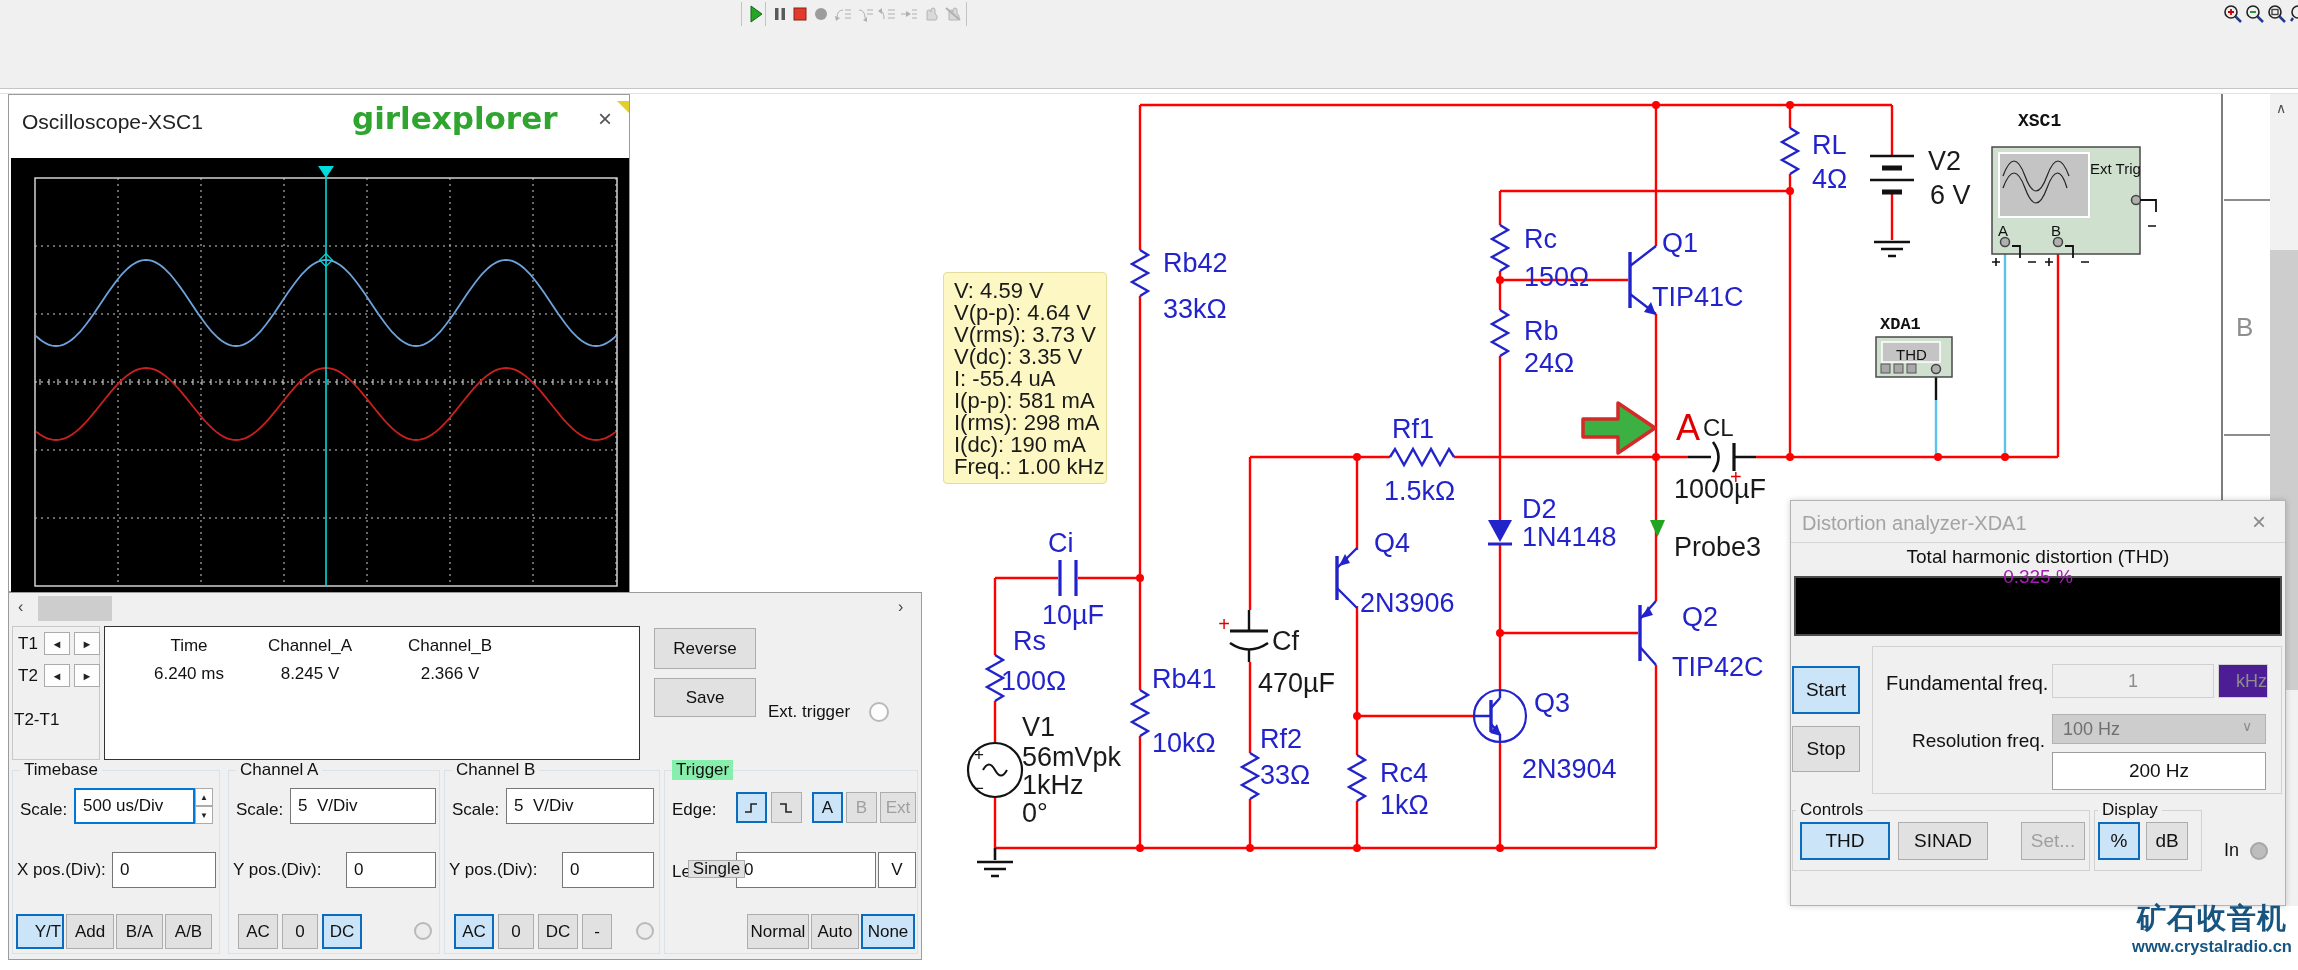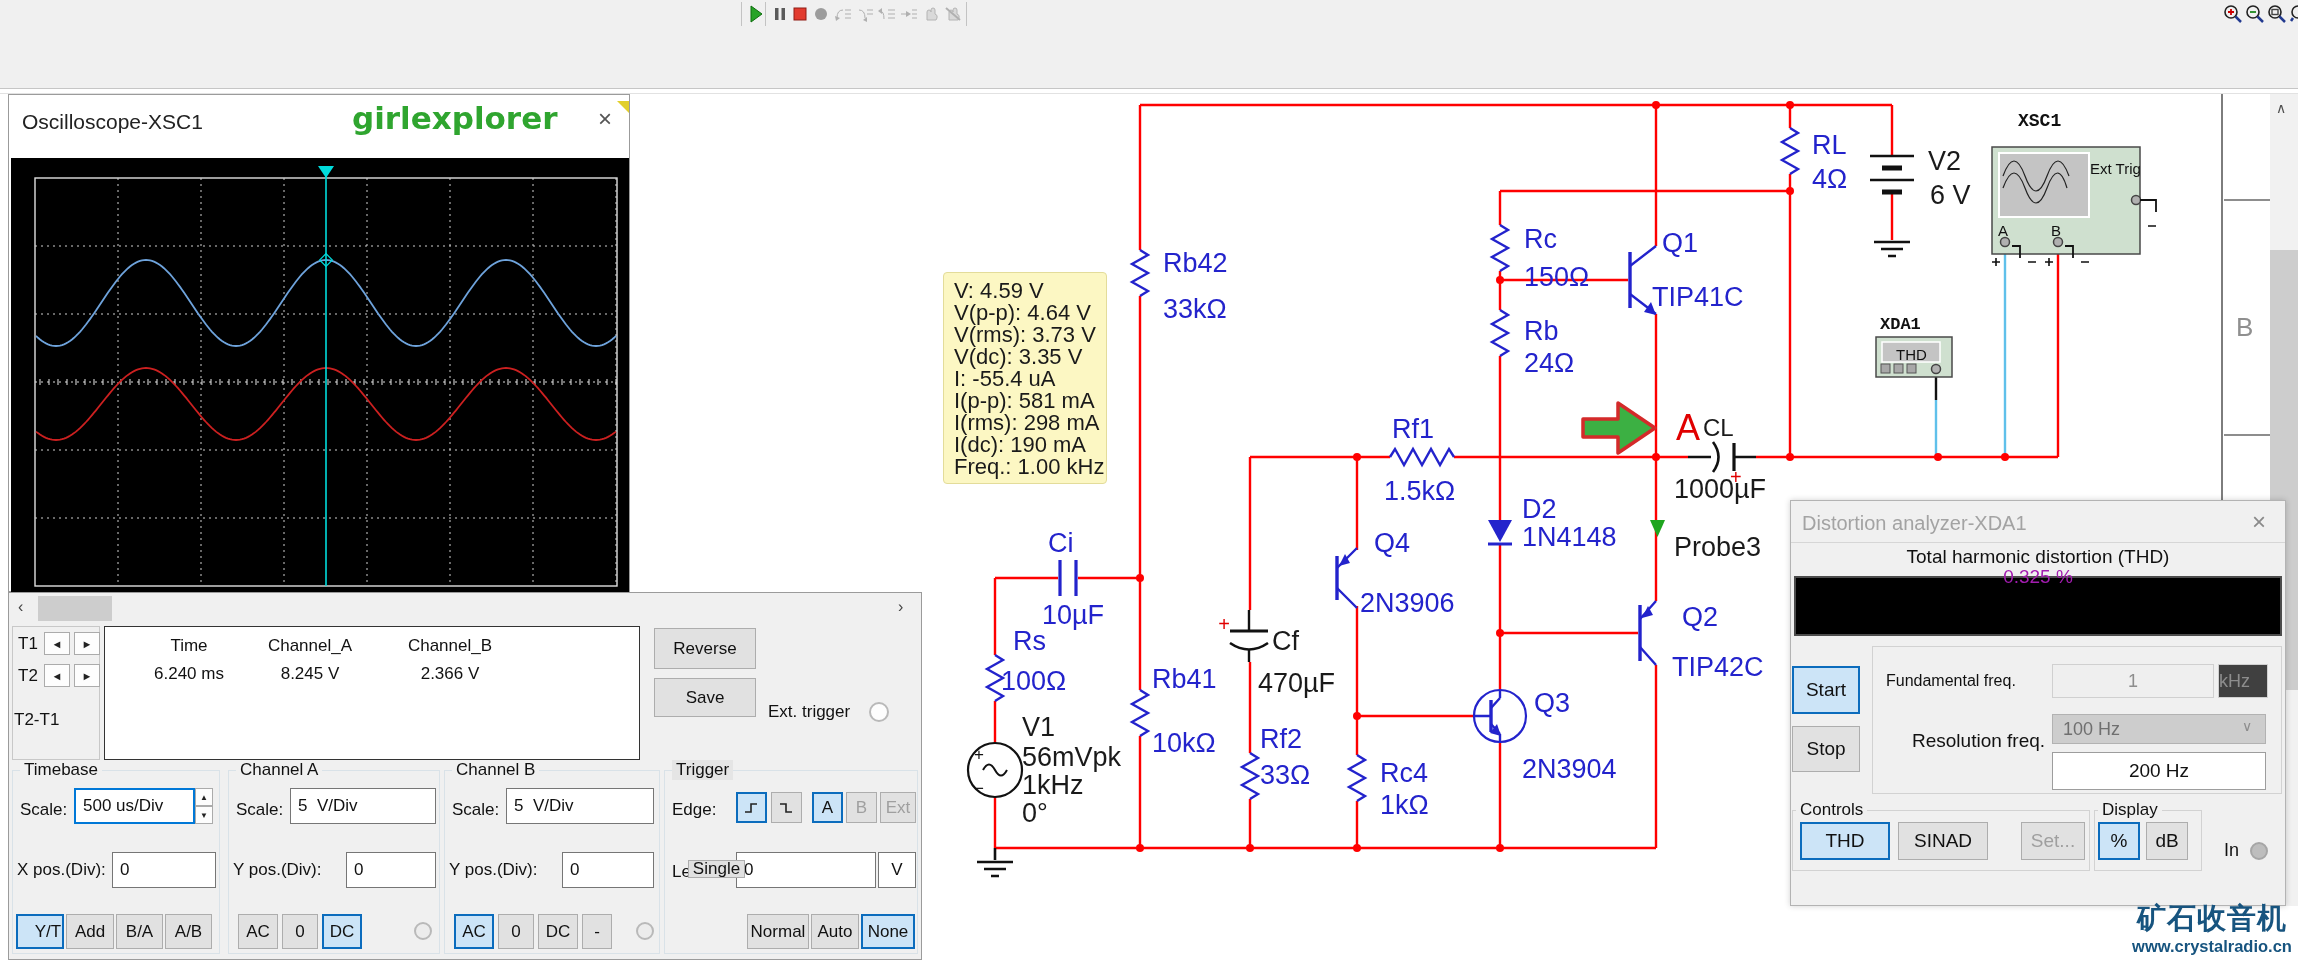--- a/index.html
+++ b/index.html
@@ -221,21 +221,21 @@
   <div class="abs f" style="left:506px;top:788px;width:148px;height:36px;white-space:pre;">5  V/Div</div>
   <div class="abs lbl" style="left:449px;top:860px;">Y pos.(Div):</div>
   <div class="abs f" style="left:562px;top:852px;width:92px;height:36px;">0</div>
   <div class="abs b sel" style="left:454px;top:914px;width:40px;height:35px;">AC</div>
   <div class="abs b" style="left:498px;top:914px;width:36px;height:35px;">0</div>
   <div class="abs b" style="left:538px;top:914px;width:40px;height:35px;">DC</div>
   <div class="abs b" style="left:582px;top:914px;width:30px;height:35px;">-</div>
   <div class="abs led" style="left:636px;top:922px;width:18px;height:18px;"></div>
 
   <div class="abs grp" style="left:664px;top:770px;width:254px;height:184px;"></div>
-  <div class="abs lbl" style="left:672px;top:760px;background:#e5e5e5;padding:0 4px;">Trigger</div>
+  <div class="abs lbl" style="left:672px;top:760px;background:#86efac;padding:0 4px;">Trigger</div>
   <div class="abs lbl" style="left:672px;top:800px;">Edge:</div>
   <div class="abs b sel" style="left:736px;top:792px;width:31px;height:31px;">
     <svg width="15" height="14" fill="none" stroke="#222" stroke-width="1.6">
         <polyline points="1,11 7,11 7,3 13,3"></polyline>
       </svg>
     </div>
   <div class="abs b" style="left:771px;top:792px;width:31px;height:31px;">
     <svg width="15" height="14" fill="none" stroke="#222" stroke-width="1.6">
         <polyline points="1,3 7,3 7,11 13,11"></polyline>
       </svg>
@@ -476,23 +476,23 @@
   <div id="ana" class="abs"></div>
   <div class="abs" style="left:1802px;top:512px;font-size:20px;color:#a3a3a3;">Distortion analyzer-XDA1</div>
   <div class="abs" style="left:2252px;top:508px;font-size:24px;color:#8a8a8a;">×</div>
   <div class="abs" style="left:1791px;top:542px;width:494px;height:1px;background:#d6d6d6;"></div>
   <div class="abs" style="left:1791px;top:546px;width:494px;height:28px;text-align:center;font-size:19px;color:#111;">Total harmonic distortion (THD)</div>
   <div class="abs" style="left:1794px;top:576px;width:488px;height:60px;background:#000;border:2px solid #4c4c4c;box-sizing:border-box;"></div>
   <div class="abs" style="left:1794px;top:566px;width:488px;text-align:center;font-size:19px;color:#a21caf;">0.325 %</div>
   <div class="abs ana-btn sel" style="left:1792px;top:666px;width:68px;height:48px;">Start</div>
   <div class="abs ana-btn" style="left:1792px;top:726px;width:68px;height:46px;">Stop</div>
   <div class="abs" style="left:1872px;top:646px;width:410px;height:148px;border:1px solid #d2d2d2;box-sizing:border-box;"></div>
-  <div class="abs" style="left:1886px;top:672px;font-size:16px;color:#111;">Fundamental freq.</div>
+  <div class="abs" style="left:1886px;top:672px;font-size:20px;color:#111;">Fundamental freq.</div>
   <div class="abs" style="left:2052px;top:664px;width:162px;height:34px;background:#efefef;border:1px solid #d0d0d0;box-sizing:border-box;text-align:center;line-height:32px;font-size:18px;color:#8d8d8d;">1</div>
-  <div class="abs" style="left:2218px;top:664px;width:50px;height:34px;background:#404040;border:1px solid #d0d0d0;box-sizing:border-box;text-align:left;line-height:32px;font-size:18px;color:#8d8d8d;">kHz</div>
+  <div class="abs" style="left:2218px;top:664px;width:50px;height:34px;background:#4c1d95;border:1px solid #d0d0d0;box-sizing:border-box;text-align:right;line-height:32px;font-size:18px;color:#8d8d8d;">kHz</div>
   <div class="abs" style="left:1912px;top:730px;font-size:19px;color:#111;">Resolution freq.</div>
   <div class="abs" style="left:2052px;top:714px;width:214px;height:30px;background:#cdcdcd;border:1px solid #b2b2b2;box-sizing:border-box;padding-left:10px;line-height:28px;font-size:18px;color:#6f6f6f;">100 Hz</div>
   <div class="abs" style="left:2242px;top:718px;font-size:14px;color:#8d8d8d;">∨</div>
   <div class="abs" style="left:2052px;top:752px;width:214px;height:38px;background:#fff;border:1px solid #9d9d9d;box-sizing:border-box;text-align:center;line-height:36px;font-size:19px;color:#111;">200 Hz</div>
   <div class="abs" style="left:1792px;top:810px;width:298px;height:61px;border:1px solid #d2d2d2;box-sizing:border-box;"></div>
   <div class="abs" style="left:1796px;top:800px;background:#f0f0f0;padding:0 4px;font-size:17px;color:#111;">Controls</div>
   <div class="abs ana-btn sel" style="left:1800px;top:822px;width:90px;height:38px;">THD</div>
   <div class="abs ana-btn" style="left:1898px;top:822px;width:90px;height:38px;">SINAD</div>
   <div class="abs ana-btn gray" style="left:1996px;top:822px;width:64px;height:38px;color:#9f9f9f;margin-left:25px;">Set...</div>
   <div class="abs" style="left:2094px;top:810px;width:108px;height:61px;border:1px solid #d2d2d2;box-sizing:border-box;"></div>

